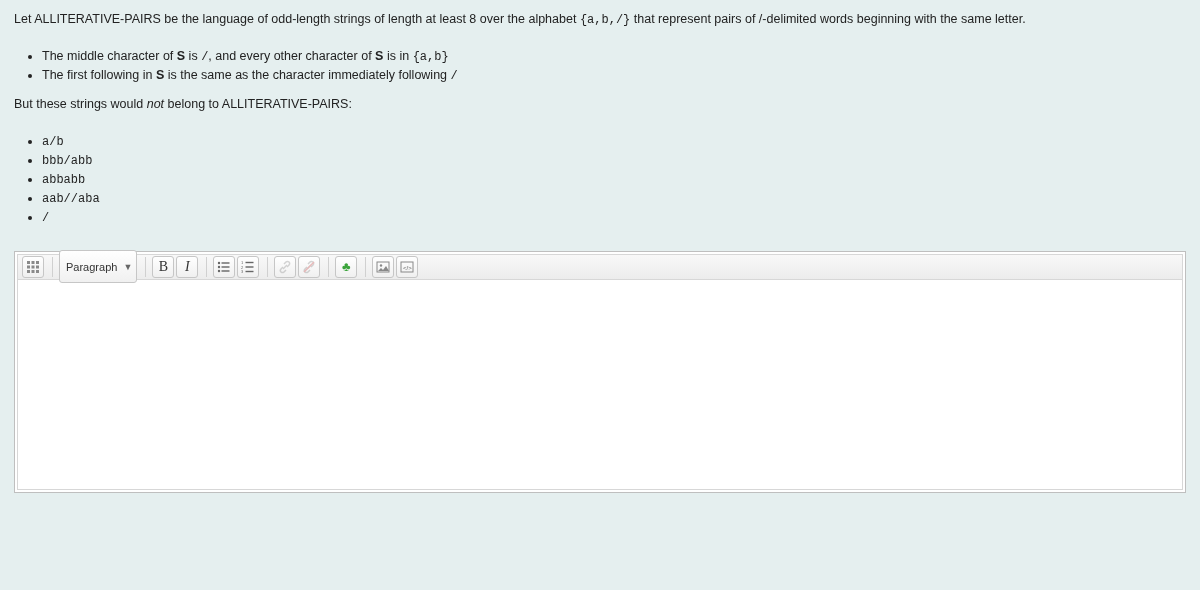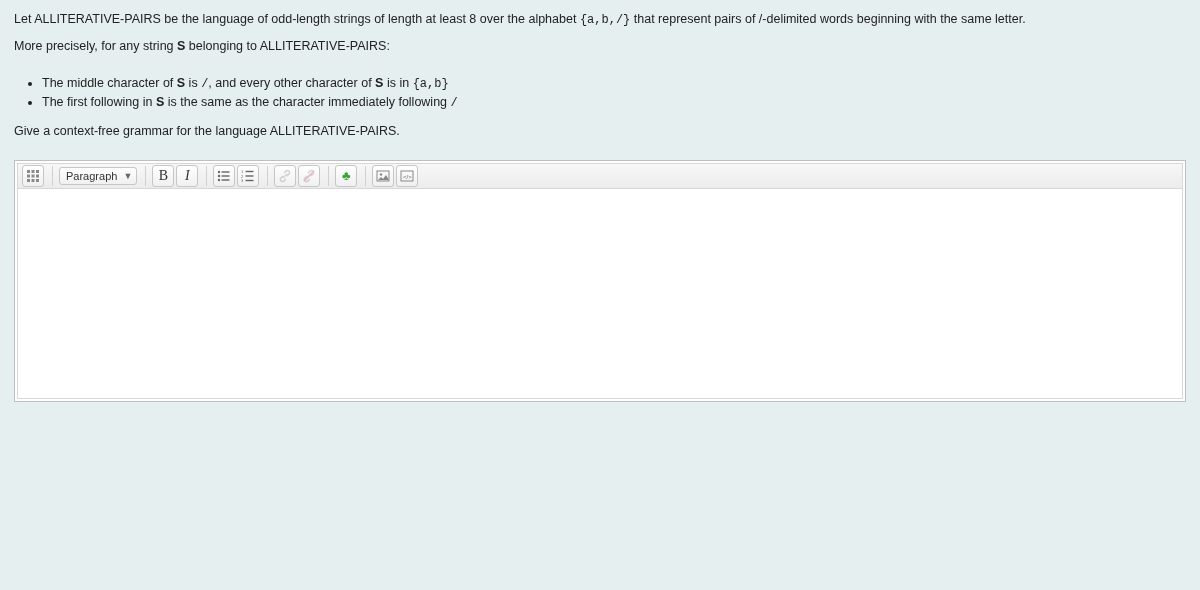--- a/index.html
+++ b/index.html
@@ -68,21 +68,21 @@
     justify-content: center;
     cursor: pointer;
     color: #555;
   }
   .btn svg { width: 14px; height: 14px; display: block; }
   .btn.muted svg { opacity: 0.35; }
   .btn.serif { font-family: Georgia, "Times New Roman", serif; font-size: 14px; color:#333; }
   .btn.serif.italic { font-style: italic; }
 
   .format-dd {
-    height: 18px;
+    height: 33px;
     border: 1px solid #c6c6c6;
     border-radius: 3px;
     background: linear-gradient(#ffffff, #f0f0f0);
     display: inline-flex;
     align-items: center;
     padding: 0 4px 0 6px;
     font-size: 11px;
     color: #333;
     gap: 6px;
     cursor: pointer;
@@ -101,36 +101,42 @@
 </style>
 </head>
 <body>
 
 <div class="wrap">
 
   <p class="intro">
     <span>Let ALLITERATIVE-PAIRS be the language of odd-length strings of length at least 8 over the alphabet </span><code class="code">{a,b,/}</code><span> that represent pairs of /-delimited words beginning with the same letter.</span>
   </p>
 
-  <p>
-    <span>More precisely, for any string </span><b>S</b><span> belonging to ALLITERATIVE-PAIRS:</span>
-  </p>
 
   <ul>
     <li>
       <span>The middle character of </span><b>S</b><span> is </span><code class="code">/</code><span>, and every other character of </span><b>S</b><span> is in </span><code class="code">{a,b}</code>
     </li>
     <li>
       <span>The first following in </span><b>S</b><span> is the same as the character immediately following </span><code class="code">/</code>
     </li>
   </ul>
 
 
-
-  <p>Give a context-free grammar for the language ALLITERATIVE-PAIRS.</p>
+  <p>
+    <span>But these strings would </span><em>not</em><span> belong to ALLITERATIVE-PAIRS:</span>
+  </p>
+  <ul>
+    <li><code class="code">a/b</code></li>
+    <li><code class="code">bbb/abb</code></li>
+    <li><code class="code">abbabb</code></li>
+    <li><code class="code">aab//aba</code></li>
+    <li><code class="code">/</code></li>
+  </ul>
+
 </div>
 
 <div class="editor-box">
   <div class="toolbar">
 
     <div class="tgroup">
       <span class="btn">
         <span>
           <svg viewBox="0 0 14 14">
               <g fill="#8a8a8a">

